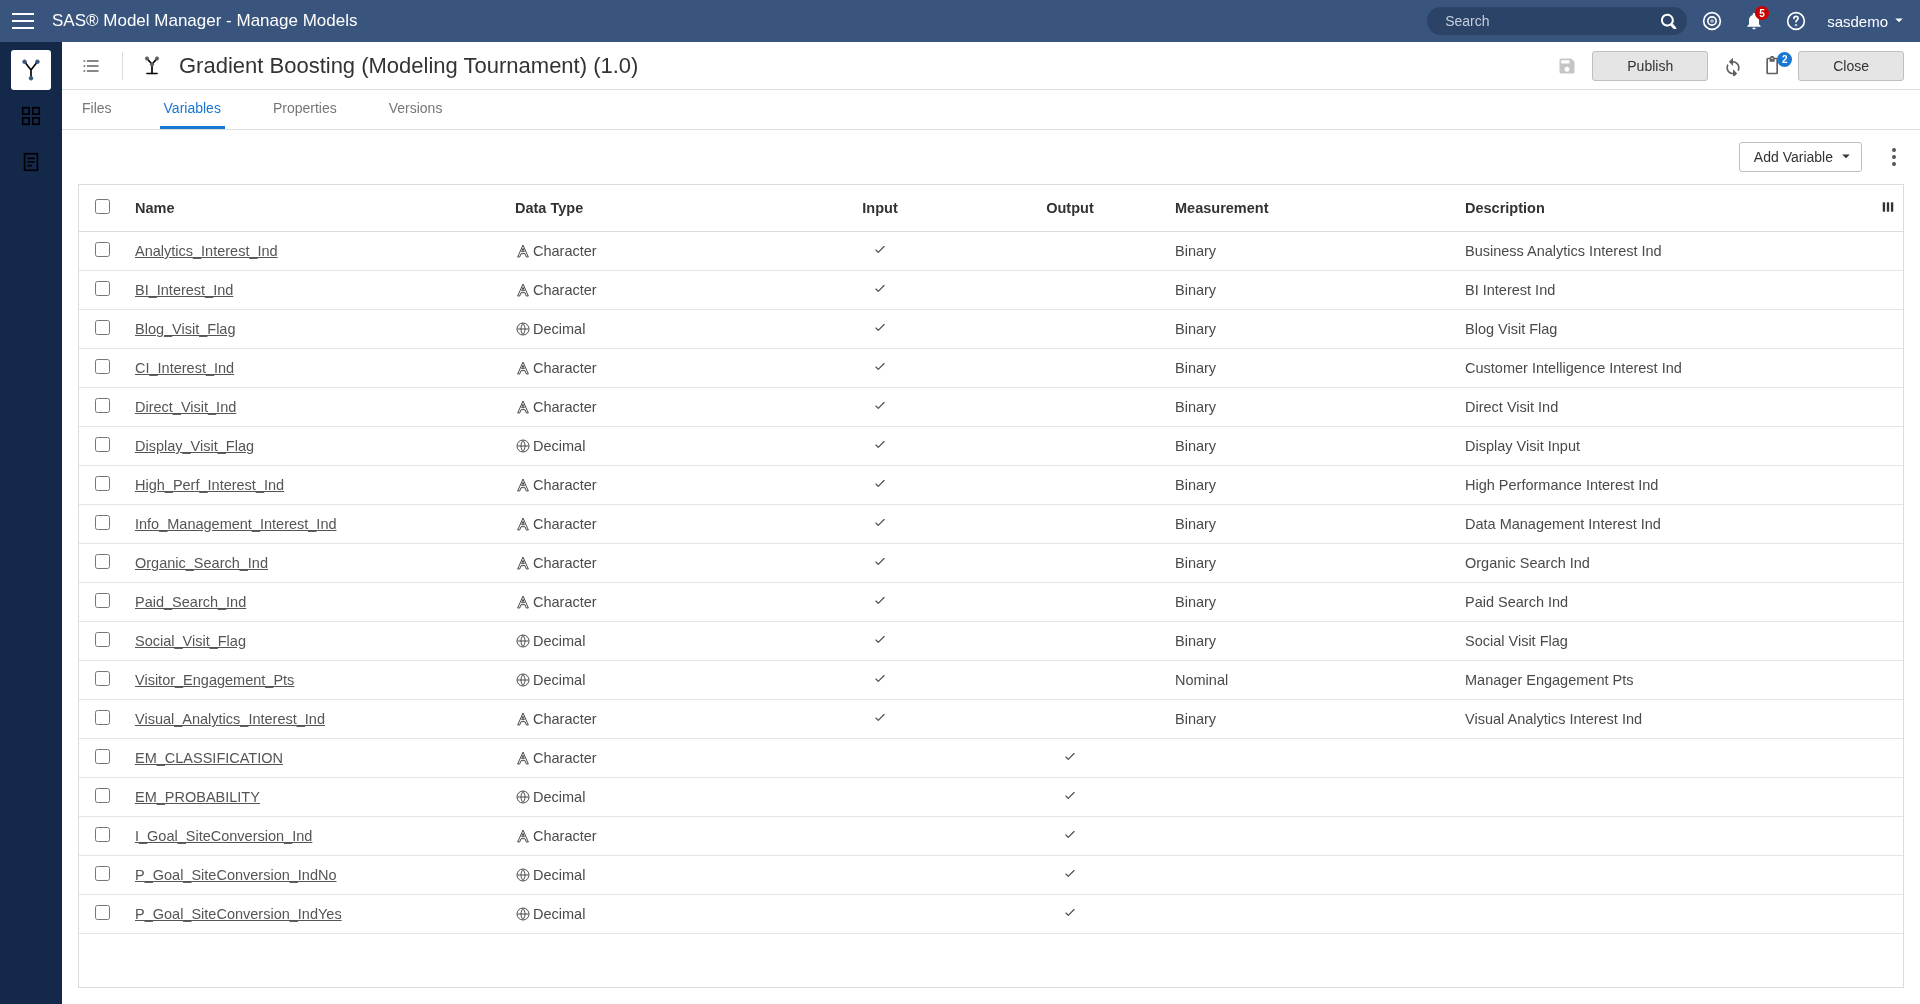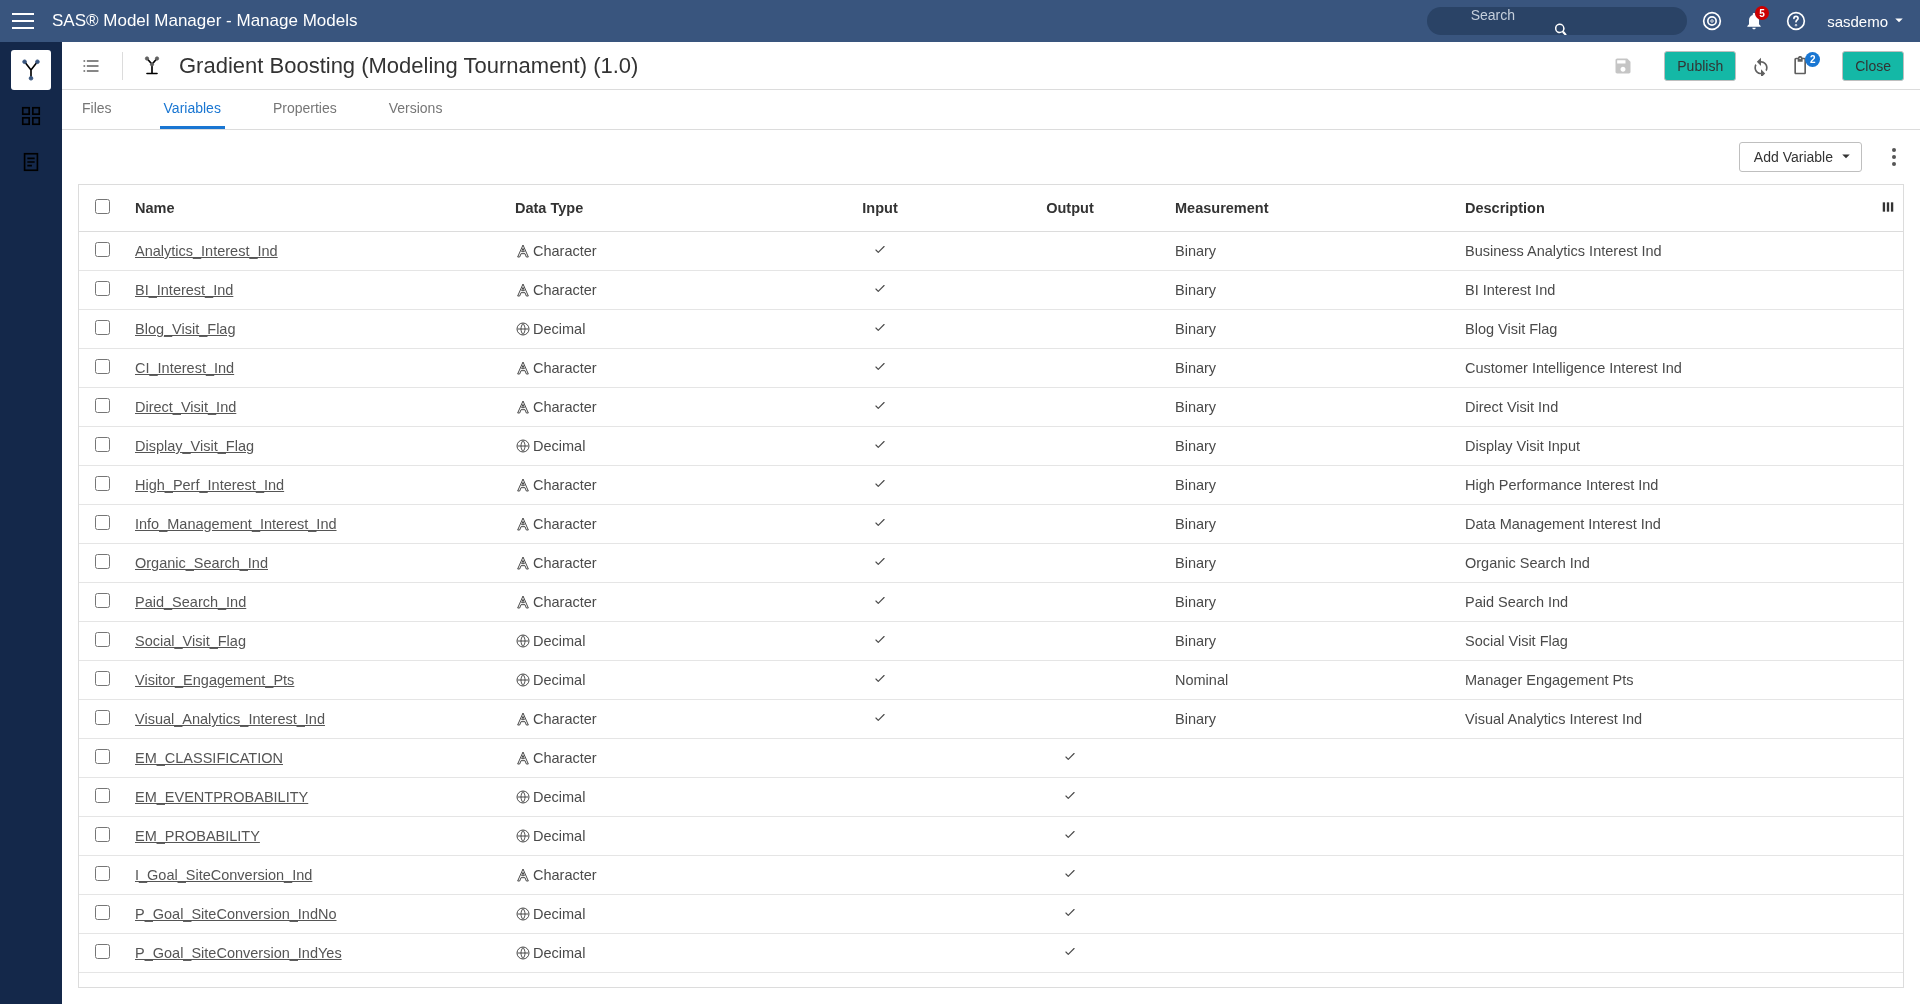--- a/index.html
+++ b/index.html
@@ -15,21 +15,21 @@
   padding: 0 12px;
   font-size: 17px;
 }
 .hamburger { width: 22px; height: 22px; display:flex; flex-direction:column; justify-content:space-around; margin-right:18px; cursor:pointer;}
 .hamburger span { display:block; height:2px; background:#fff; width:100%; }
 .app-header .title { flex: 0 0 auto; font-weight: 400; }
 .app-header .spacer { flex: 1; }
 .search-box {
   display:flex; align-items:center;
   background:#2a4366; border-radius:18px; height:28px; width:260px;
-  padding: 0 10px 0 18px; color:#ccc;flex-direction:column;
+  padding: 0 10px 0 18px; color:#ccc;
 }
 .search-box input {
   flex:1; background:transparent; border:none; color:#fff; font-size:14px; outline:none;
 }
 .search-box input::placeholder{ color:#c5cfdc; }
 .search-icon-svg { width:16px; height:16px; fill:#fff; }
 .hdr-icon { width:34px; height:34px; display:flex; align-items:center; justify-content:center; margin-left:8px; position:relative; cursor:pointer;}
 .hdr-icon svg { width:20px; height:20px; fill:#fff; }
 .badge { position:absolute; top:2px; right:2px; background:#c00; color:#fff; font-size:10px; border-radius:50%; width:14px; height:14px; display:flex; align-items:center; justify-content:center; font-weight:bold;}
 .user { margin-left:14px; margin-right:4px; display:flex; align-items:center; gap:6px; font-size:15px; cursor:pointer;}
@@ -52,22 +52,22 @@
 
 .page-header {
   height:48px; border-bottom:1px solid #dcdcdc; display:flex; align-items:center; padding:0 16px;
 }
 .ph-icon { width:26px; height:26px; display:flex; align-items:center; justify-content:center; margin-right:18px; cursor:pointer;}
 .ph-icon svg { width:20px; height:20px; fill:#606060; }
 .model-icon { margin-right:14px; }
 .page-title { font-size:22px; color:#333; font-weight:400; }
 .page-header .spacer { flex:1; }
 .ph-btn {
-  height:30px; padding:0 12px; border:1px solid #bfbfbf; background:#14b8a6; border-radius:3px;
-  font-size:14px; color:#333; margin-left:26px; cursor:pointer;
+  height:30px; padding:0 34px; border:1px solid #bfbfbf; background:#e5e5e5; border-radius:3px;
+  font-size:14px; color:#333; margin-left:10px; cursor:pointer;
 }
 .ph-iconbtn { width:30px; display:flex; align-items:center; justify-content:center; margin-left:10px; cursor:pointer; position:relative; }
 .ph-iconbtn svg { width:20px; height:20px; fill:#606060; }
 .ph-iconbtn.disabled svg { fill:#c5c5c5; }
 .badge-blue { position:absolute; top:-4px; right:-4px; background:#1976d2; color:#fff; font-size:10px; border-radius:50%; width:15px; height:15px; display:flex; align-items:center; justify-content:center; font-weight:bold;}
 
 
 .tabs { height:40px; display:flex; align-items:flex-end; padding:0 16px; border-bottom:1px solid #dcdcdc; gap:44px; }
 .tab { font-size:14px; color:#767676; padding:10px 4px; cursor:pointer; border-bottom:3px solid transparent; }
 .tab.active { color:#1976d2; border-bottom-color:#1976d2; }
@@ -559,105 +559,87 @@
             </td>
             <td class="center"></td>
             <td class="center"><span class="check"><svg viewBox="0 0 24 24" style="stroke:#6a6a6a;">
                   <use href="#i-check"></use>
                 </svg></span></td>
             <td><span></span></td>
             <td colspan="2"><span></span></td>
           </tr>
           <tr>
             <td class="checkbox-col"><input type="checkbox" style=""></td>
-            <td><span class="var-name">EM_EVENTPROBABILITY</span></td>
+            <td><span class="var-name">EM_PROBABILITY</span></td>
             <td>
               <div class="dt-cell">
                 <svg class="dt-icon" viewBox="0 0 24 24" style="fill:none;stroke:#6a6a6a;">
                   <use href="#i-dec"></use>
                 </svg>
                 <span>Decimal</span>
               </div>
             </td>
             <td class="center"></td>
             <td class="center"><span class="check"><svg viewBox="0 0 24 24" style="stroke:#6a6a6a;">
                   <use href="#i-check"></use>
                 </svg></span></td>
             <td><span></span></td>
             <td colspan="2"><span></span></td>
           </tr>
           <tr>
             <td class="checkbox-col"><input type="checkbox" style=""></td>
-            <td><span class="var-name">EM_PROBABILITY</span></td>
-            <td>
-              <div class="dt-cell">
-                <svg class="dt-icon" viewBox="0 0 24 24" style="fill:none;stroke:#6a6a6a;">
-                  <use href="#i-dec"></use>
-                </svg>
-                <span>Decimal</span>
+            <td><span class="var-name">I_Goal_SiteConversion_Ind</span></td>
+            <td>
+              <div class="dt-cell">
+                <svg class="dt-icon" viewBox="0 0 24 24" style="fill:none;stroke:#6a6a6a;">
+                  <use href="#i-char"></use>
+                </svg>
+                <span>Character</span>
               </div>
             </td>
             <td class="center"></td>
             <td class="center"><span class="check"><svg viewBox="0 0 24 24" style="stroke:#6a6a6a;">
                   <use href="#i-check"></use>
                 </svg></span></td>
             <td><span></span></td>
             <td colspan="2"><span></span></td>
           </tr>
           <tr>
             <td class="checkbox-col"><input type="checkbox" style=""></td>
-            <td><span class="var-name">I_Goal_SiteConversion_Ind</span></td>
-            <td>
-              <div class="dt-cell">
-                <svg class="dt-icon" viewBox="0 0 24 24" style="fill:none;stroke:#6a6a6a;">
-                  <use href="#i-char"></use>
-                </svg>
-                <span>Character</span>
+            <td><span class="var-name">P_Goal_SiteConversion_IndNo</span></td>
+            <td>
+              <div class="dt-cell">
+                <svg class="dt-icon" viewBox="0 0 24 24" style="fill:none;stroke:#6a6a6a;">
+                  <use href="#i-dec"></use>
+                </svg>
+                <span>Decimal</span>
               </div>
             </td>
             <td class="center"></td>
             <td class="center"><span class="check"><svg viewBox="0 0 24 24" style="stroke:#6a6a6a;">
                   <use href="#i-check"></use>
                 </svg></span></td>
             <td><span></span></td>
             <td colspan="2"><span></span></td>
           </tr>
           <tr>
             <td class="checkbox-col"><input type="checkbox" style=""></td>
-            <td><span class="var-name">P_Goal_SiteConversion_IndNo</span></td>
+            <td><span class="var-name">P_Goal_SiteConversion_IndYes</span></td>
             <td>
               <div class="dt-cell">
                 <svg class="dt-icon" viewBox="0 0 24 24" style="fill:none;stroke:#6a6a6a;">
                   <use href="#i-dec"></use>
                 </svg>
                 <span>Decimal</span>
               </div>
             </td>
             <td class="center"></td>
             <td class="center"><span class="check"><svg viewBox="0 0 24 24" style="stroke:#6a6a6a;">
                   <use href="#i-check"></use>
                 </svg></span></td>
             <td><span></span></td>
             <td colspan="2"><span></span></td>
           </tr>
-          <tr>
-            <td class="checkbox-col"><input type="checkbox" style=""></td>
-            <td><span class="var-name">P_Goal_SiteConversion_IndYes</span></td>
-            <td>
-              <div class="dt-cell">
-                <svg class="dt-icon" viewBox="0 0 24 24" style="fill:none;stroke:#6a6a6a;">
-                  <use href="#i-dec"></use>
-                </svg>
-                <span>Decimal</span>
-              </div>
-            </td>
-            <td class="center"></td>
-            <td class="center"><span class="check"><svg viewBox="0 0 24 24" style="stroke:#6a6a6a;">
-                  <use href="#i-check"></use>
-                </svg></span></td>
-            <td><span></span></td>
-            <td colspan="2"><span></span></td>
-          </tr>
         </tbody>
     </table>
   </div>
 
 </div>
 
 </body></html>

